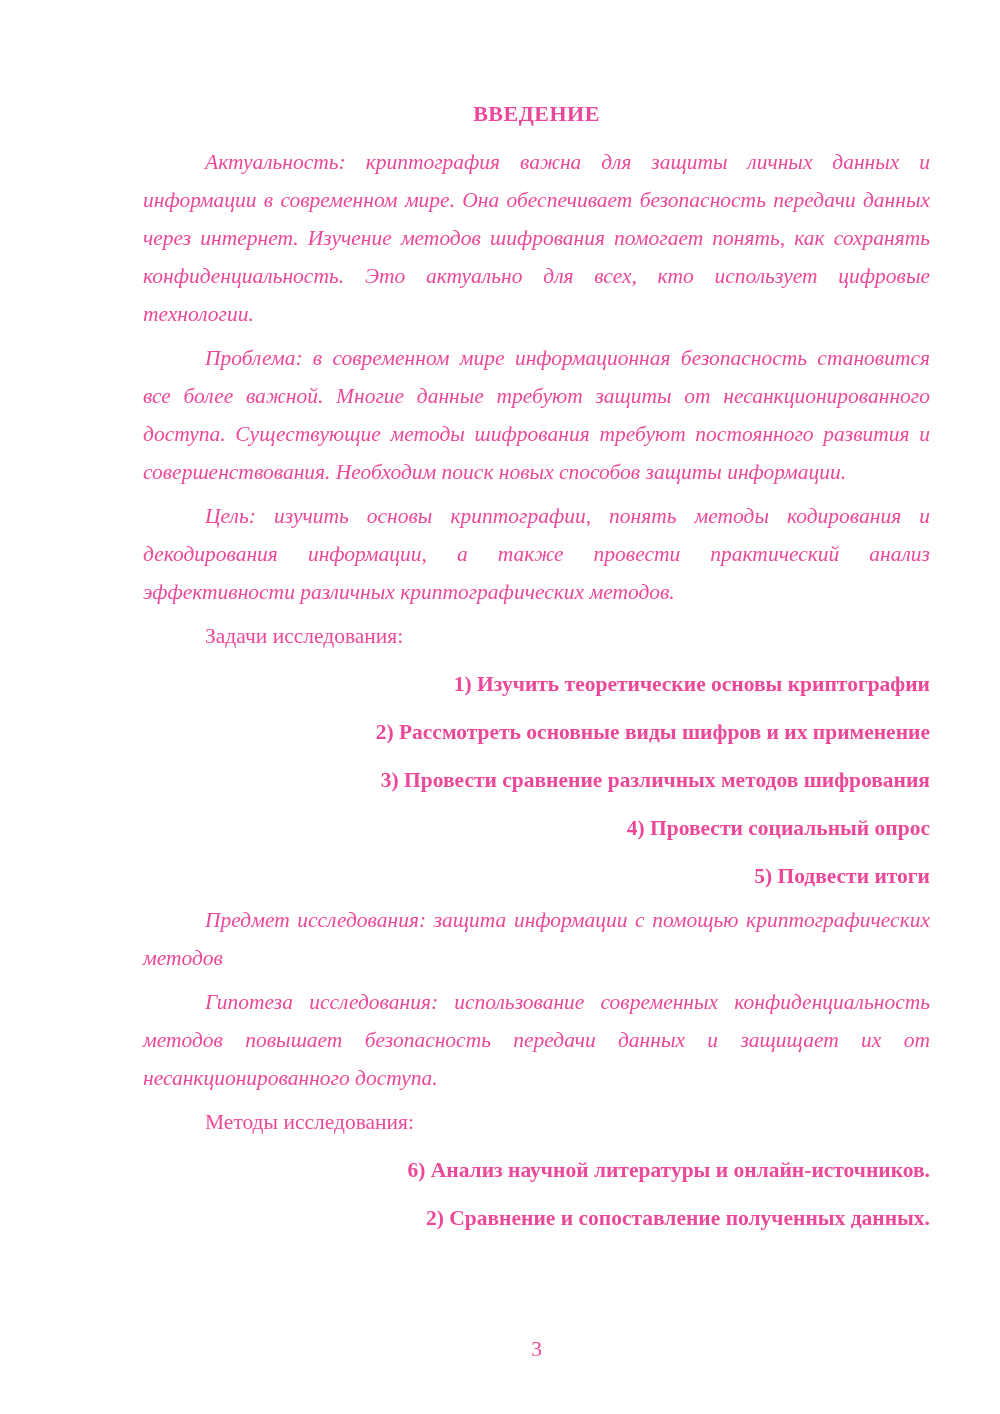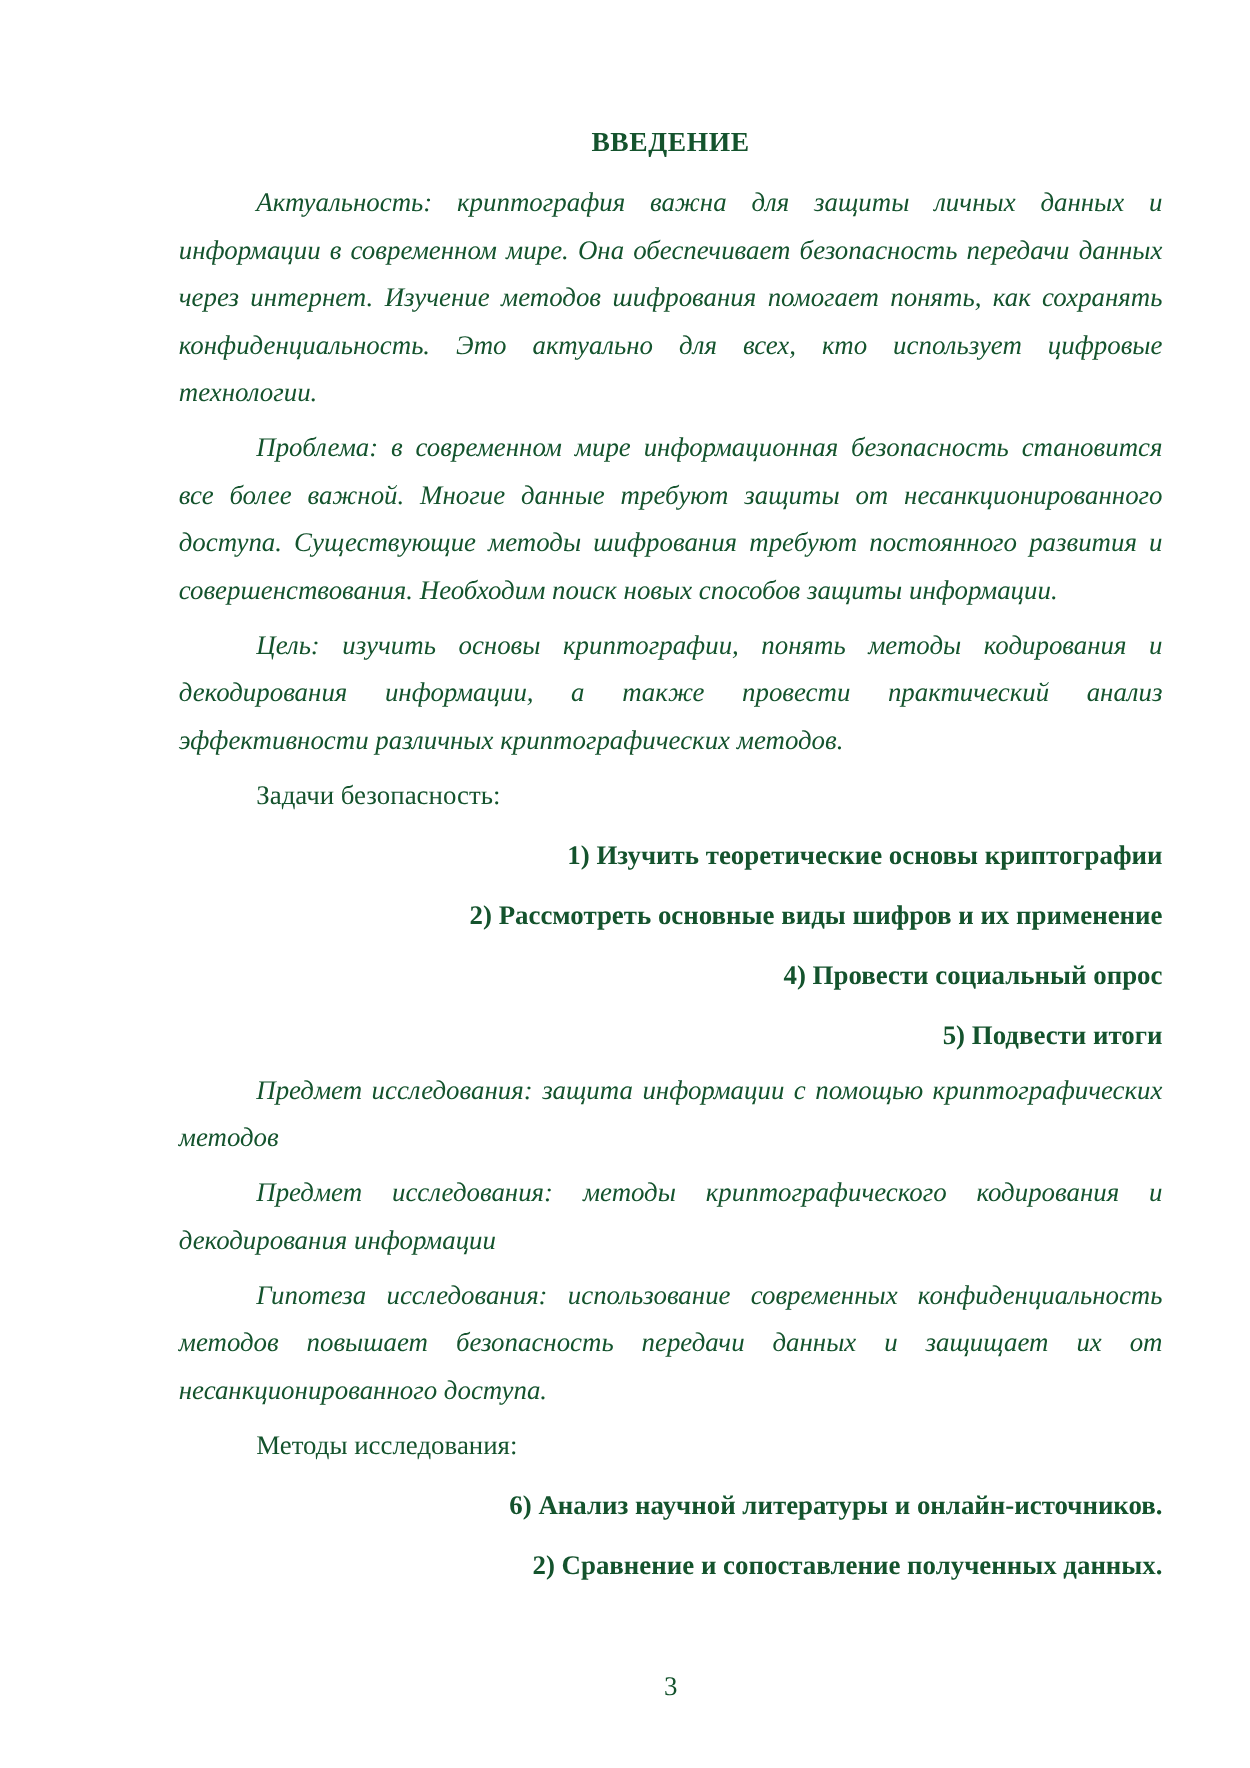--- a/index.html
+++ b/index.html
@@ -9,21 +9,21 @@
   }
   .page {
     position: relative;
     width: 1000px;
     height: 1414px;
     margin: 0 auto;
     background: #ffffff;
     box-sizing: border-box;
     padding: 95px 70px 0 143px;
     font-family: "Liberation Serif", "DejaVu Serif", serif;
-    color: #14532d;
+    color: #ec4899;
     font-size: 21.5px;
     line-height: 38px;
     overflow: hidden;
   }
   .doc-title {
     font-size: 22px;
     font-weight: bold;
     text-align: center;
     margin: 0 0 10px 0;
     letter-spacing: 0.5px;
@@ -60,30 +60,30 @@
 <div class="page">
 
   <h1 class="doc-title">ВВЕДЕНИЕ</h1>
 
   <p class="para">Актуальность: криптография важна для защиты личных данных и информации в современном мире. Она обеспечивает безопасность передачи данных через интернет. Изучение методов шифрования помогает понять, как сохранять конфиденциальность. Это актуально для всех, кто использует цифровые технологии.</p>
 
   <p class="para">Проблема: в современном мире информационная безопасность становится все более важной. Многие данные требуют защиты от несанкционированного доступа. Существующие методы шифрования требуют постоянного развития и совершенствования. Необходим поиск новых способов защиты информации.</p>
 
   <p class="para">Цель: изучить основы криптографии, понять методы кодирования и декодирования информации, а также провести практический анализ эффективности различных криптографических методов.</p>
 
-  <p class="heading-para">Задачи безопасность:</p>
+  <p class="heading-para">Задачи исследования:</p>
 
   <div class="list-item">1) Изучить теоретические основы криптографии</div>
   <div class="list-item">2) Рассмотреть основные виды шифров и их применение</div>
+  <div class="list-item">3) Провести сравнение различных методов шифрования</div>
   <div class="list-item">4) Провести социальный опрос</div>
   <div class="list-item">5) Подвести итоги</div>
 
   <p class="para">Предмет исследования: защита информации с помощью криптографических методов</p>
 
-  <p class="para">Предмет исследования: методы криптографического кодирования и декодирования информации</p>
 
   <p class="para">Гипотеза исследования: использование современных конфиденциальность методов повышает безопасность передачи данных и защищает их от несанкционированного доступа.</p>
 
   <p class="heading-para">Методы исследования:</p>
 
   <div class="list-item">6) Анализ научной литературы и онлайн-источников.</div>
   <div class="list-item">2) Сравнение и сопоставление полученных данных.</div>
 
   <div class="page-footer">3</div>
 

